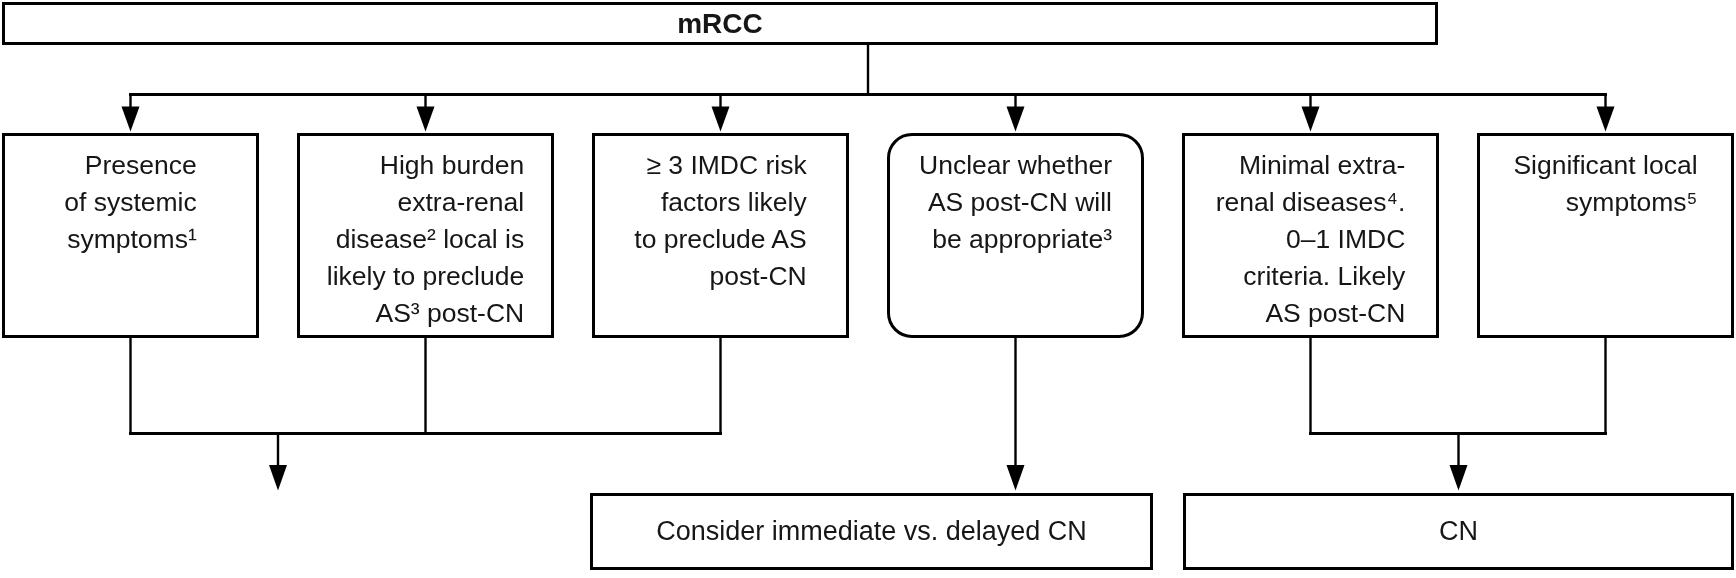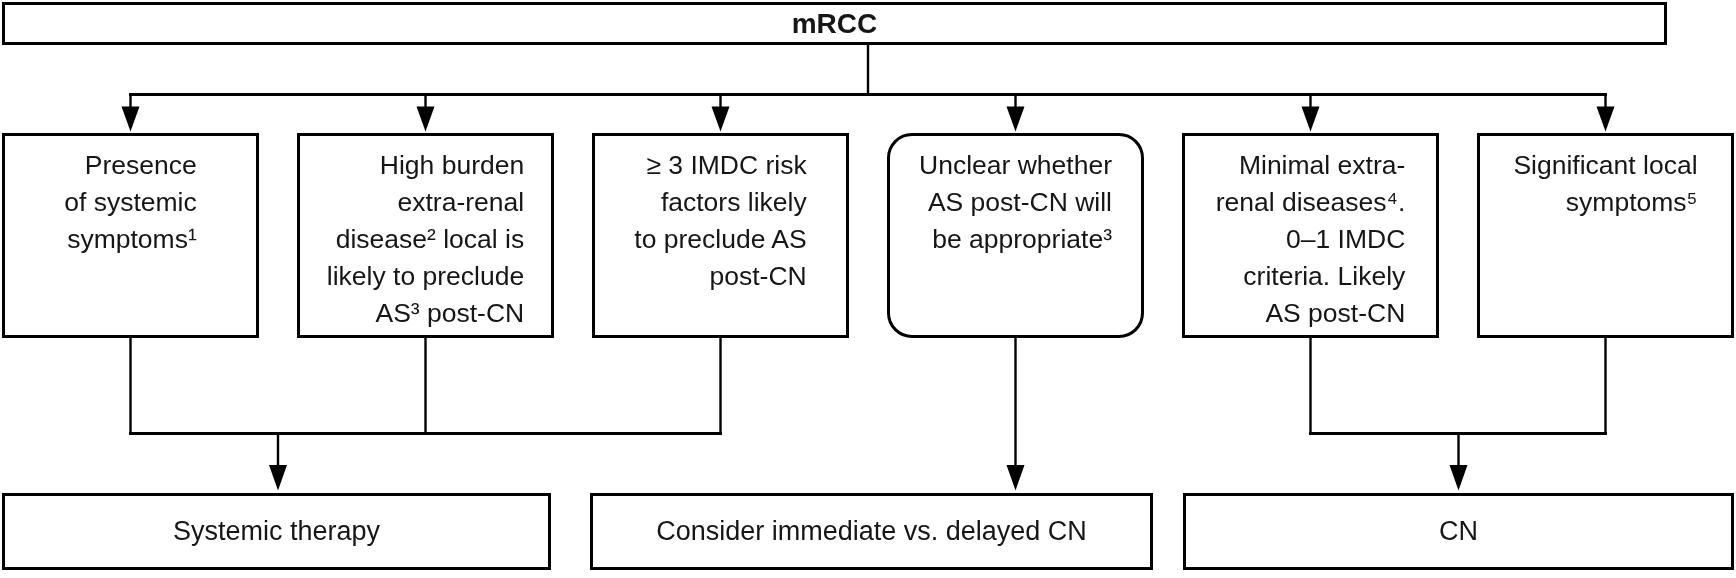--- a/index.html
+++ b/index.html
@@ -15,21 +15,21 @@
   .box {
     position: absolute;
     box-sizing: border-box;
     border: 3px solid #000000;
     background: #ffffff;
     display: flex;
     justify-content: center;
     z-index: 2;
   }
   .root-box {
-    left: 2px; top: 2px; width: 1665px; height: 43px;
+    left: 2px; top: 2px; width: 1436px; height: 43px;
     align-items: center;
     font-weight: bold;
     font-size: 28px;
   }
   .crit-box {
     top: 133px; width: 257px; height: 205px;
     align-items: flex-start;
     padding-top: 11px;
     text-align: right;
     font-size: 26.5px;
@@ -98,23 +98,20 @@
 renal diseases⁴.
 0–1 IMDC
 criteria. Likely
 AS post-CN</span>
   </div>
   <div class="box crit-box c6">
     <span class="pre">Significant local
 symptoms⁵</span>
   </div>
 
-  <div class="box out-box o1">
-    <span>Systemic therapy</span>
-  </div>
   <div class="box out-box o2">
     <span>Consider immediate vs. delayed CN</span>
   </div>
   <div class="box out-box o3">
     <span>CN</span>
   </div>
 
   <svg class="connectors" width="1736" height="578" viewBox="0 0 1736 578">
 
     <g>

